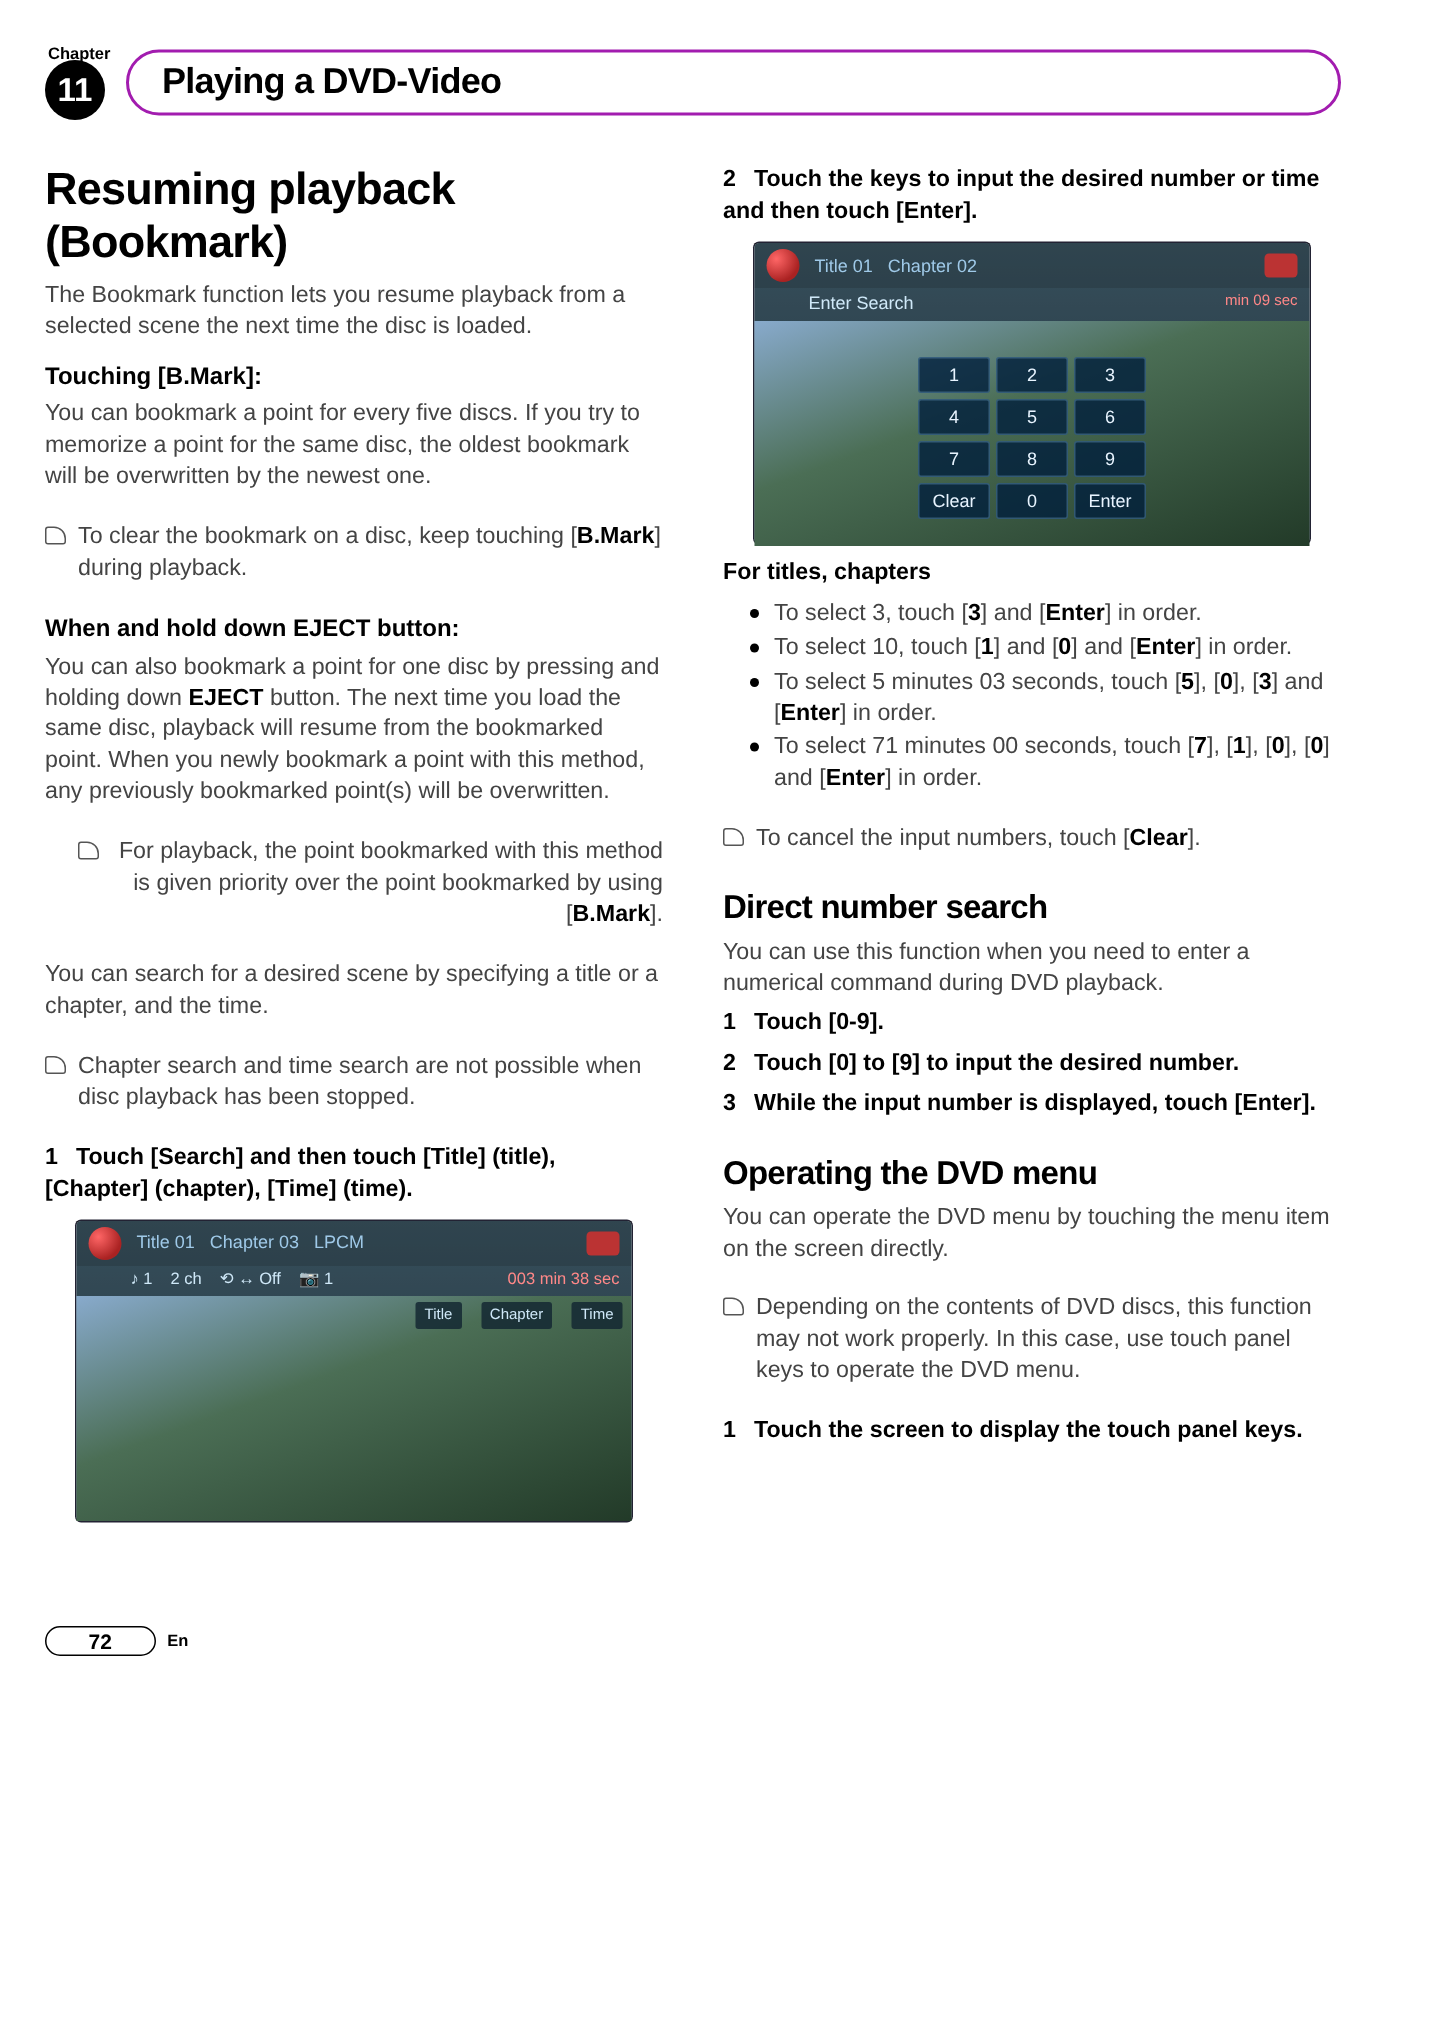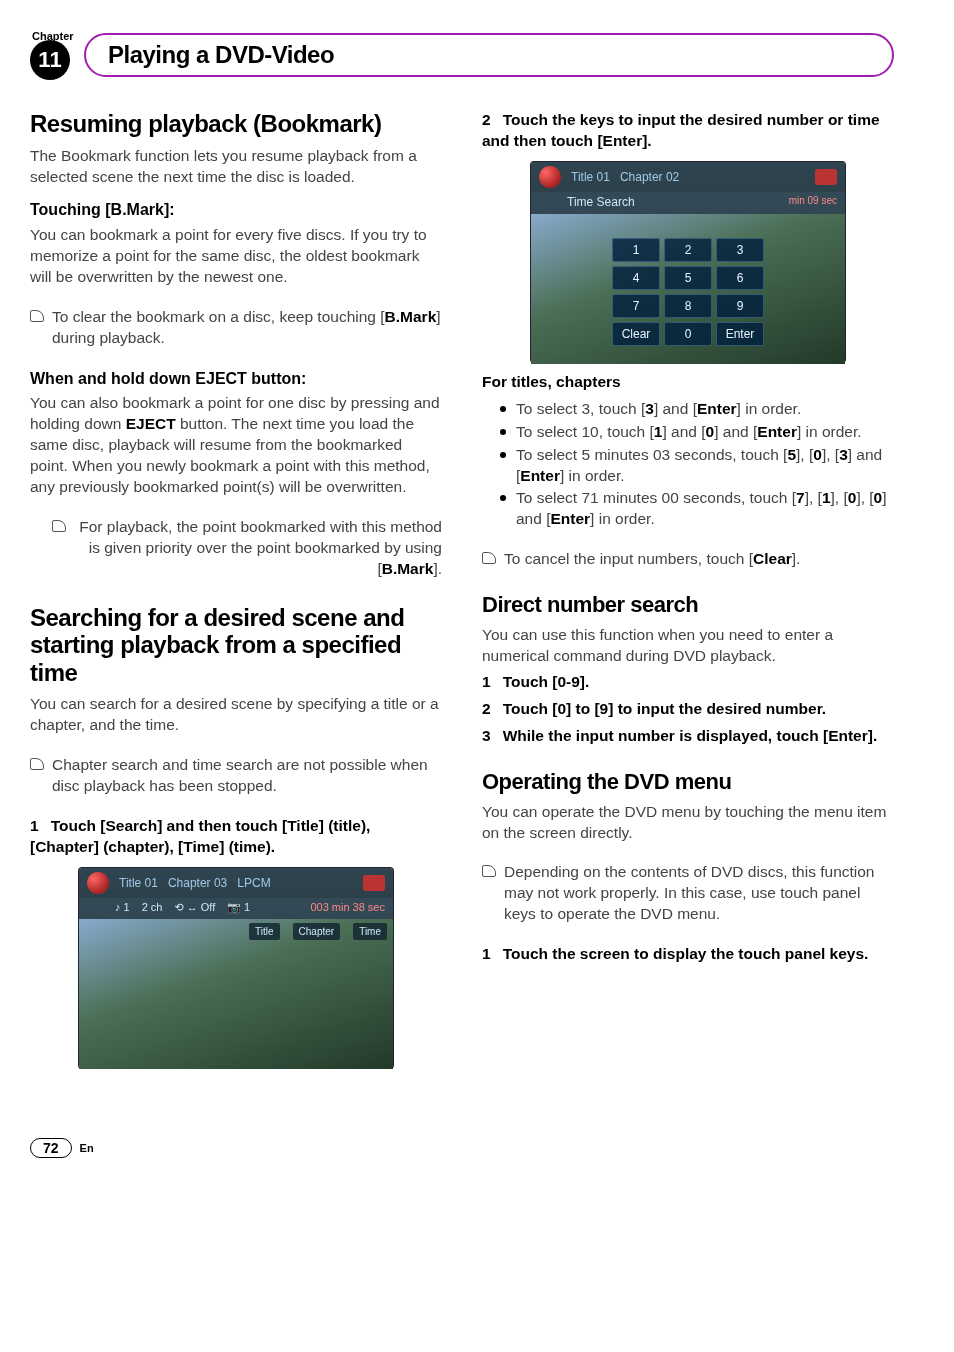--- a/index.html
+++ b/index.html
@@ -59,21 +59,21 @@
     gap: 40px;
     margin-top: 30px;
   }
   .col {
     flex: 1;
     font-size: 15.5px;
     line-height: 1.35;
     color: #444;
   }
   .col h2.big {
-    font-size: 24px;
+    font-size: 30px;
     font-weight: 900;
     color: #000;
     margin: 0 0 8px 0;
     letter-spacing: -0.5px;
     line-height: 1.15;
   }
   .col h2.mid {
     font-size: 22px;
     font-weight: 900;
     color: #000;
@@ -121,21 +121,21 @@
     font-weight: 900;
     color: #000;
     margin-top: 14px;
     margin-bottom: 4px;
   }
   .step .num {
     margin-right: 12px;
   }
   b, strong { color: #000; font-weight: 900; }
   .screenshot {
-    width: 314px;
+    width: 370px;
     margin: 10px auto;
     background: linear-gradient(#4a6a7a, #2a4050);
     border-radius: 3px;
     box-shadow: 0 0 0 1px #223;
   }
   .sc1 { height: 200px; }
   .sc2 { height: 200px; }
   .sc-header {
     display: flex;
     align-items: center;
@@ -218,21 +218,21 @@
   }
   .footer {
     margin-top: 60px;
     display: flex;
     align-items: center;
     gap: 8px;
   }
   .page-num {
     border: 1.5px solid #000;
     border-radius: 14px;
-    padding: 1px 12px;
+    padding: 1px 28px;
     font-weight: 900;
     font-size: 14px;
   }
   .lang {
     font-size: 11px;
     font-weight: 900;
   }
 </style>
 </head>
 <body>
@@ -267,21 +267,20 @@
       <p>
         <span>You can also bookmark a point for one disc by pressing and holding down </span><b>EJECT</b><span> button. The next time you load the same disc, playback will resume from the bookmarked point. When you newly bookmark a point with this method, any previously bookmarked point(s) will be overwritten.</span>
       </p>
       <div class="bullet indent-sub">
         <span class="ico"></span>
         <span>
           <span>For playback, the point bookmarked with this method is given priority over the point bookmarked by using [</span><b>B.Mark</b><span>].</span>
         </span>
       </div>
 
-      <h2 class="big" style="margin-top:24px">Searching for a desired scene and starting playback from a specified time</h2>
       <p>You can search for a desired scene by specifying a title or a chapter, and the time.</p>
       <div class="bullet">
         <span class="ico"></span>
         <span>Chapter search and time search are not possible when disc playback has been stopped.</span>
       </div>
 
       <p class="step">
         <span class="num">1</span><span>Touch [Search] and then touch [Title] (title), [Chapter] (chapter), [Time] (time).</span>
       </p>
 
@@ -318,21 +317,21 @@
       </p>
 
       <div class="screenshot sc2">
         <div class="sc-header">
           <span class="disc-icon"></span>
           <span>Title 01</span>
           <span>Chapter 02</span>
           <span class="return-icon"></span>
         </div>
         <div class="sc2-sub">
-          <span>Time Search</span>
+          <span>Enter Search</span>
           <span class="time-badge">min 09 sec</span>
         </div>
         <div class="sc-body">
           <div class="keypad">
             <div>1</div>
             <div>2</div>
             <div>3</div>
             <div>4</div>
             <div>5</div>
             <div>6</div>

